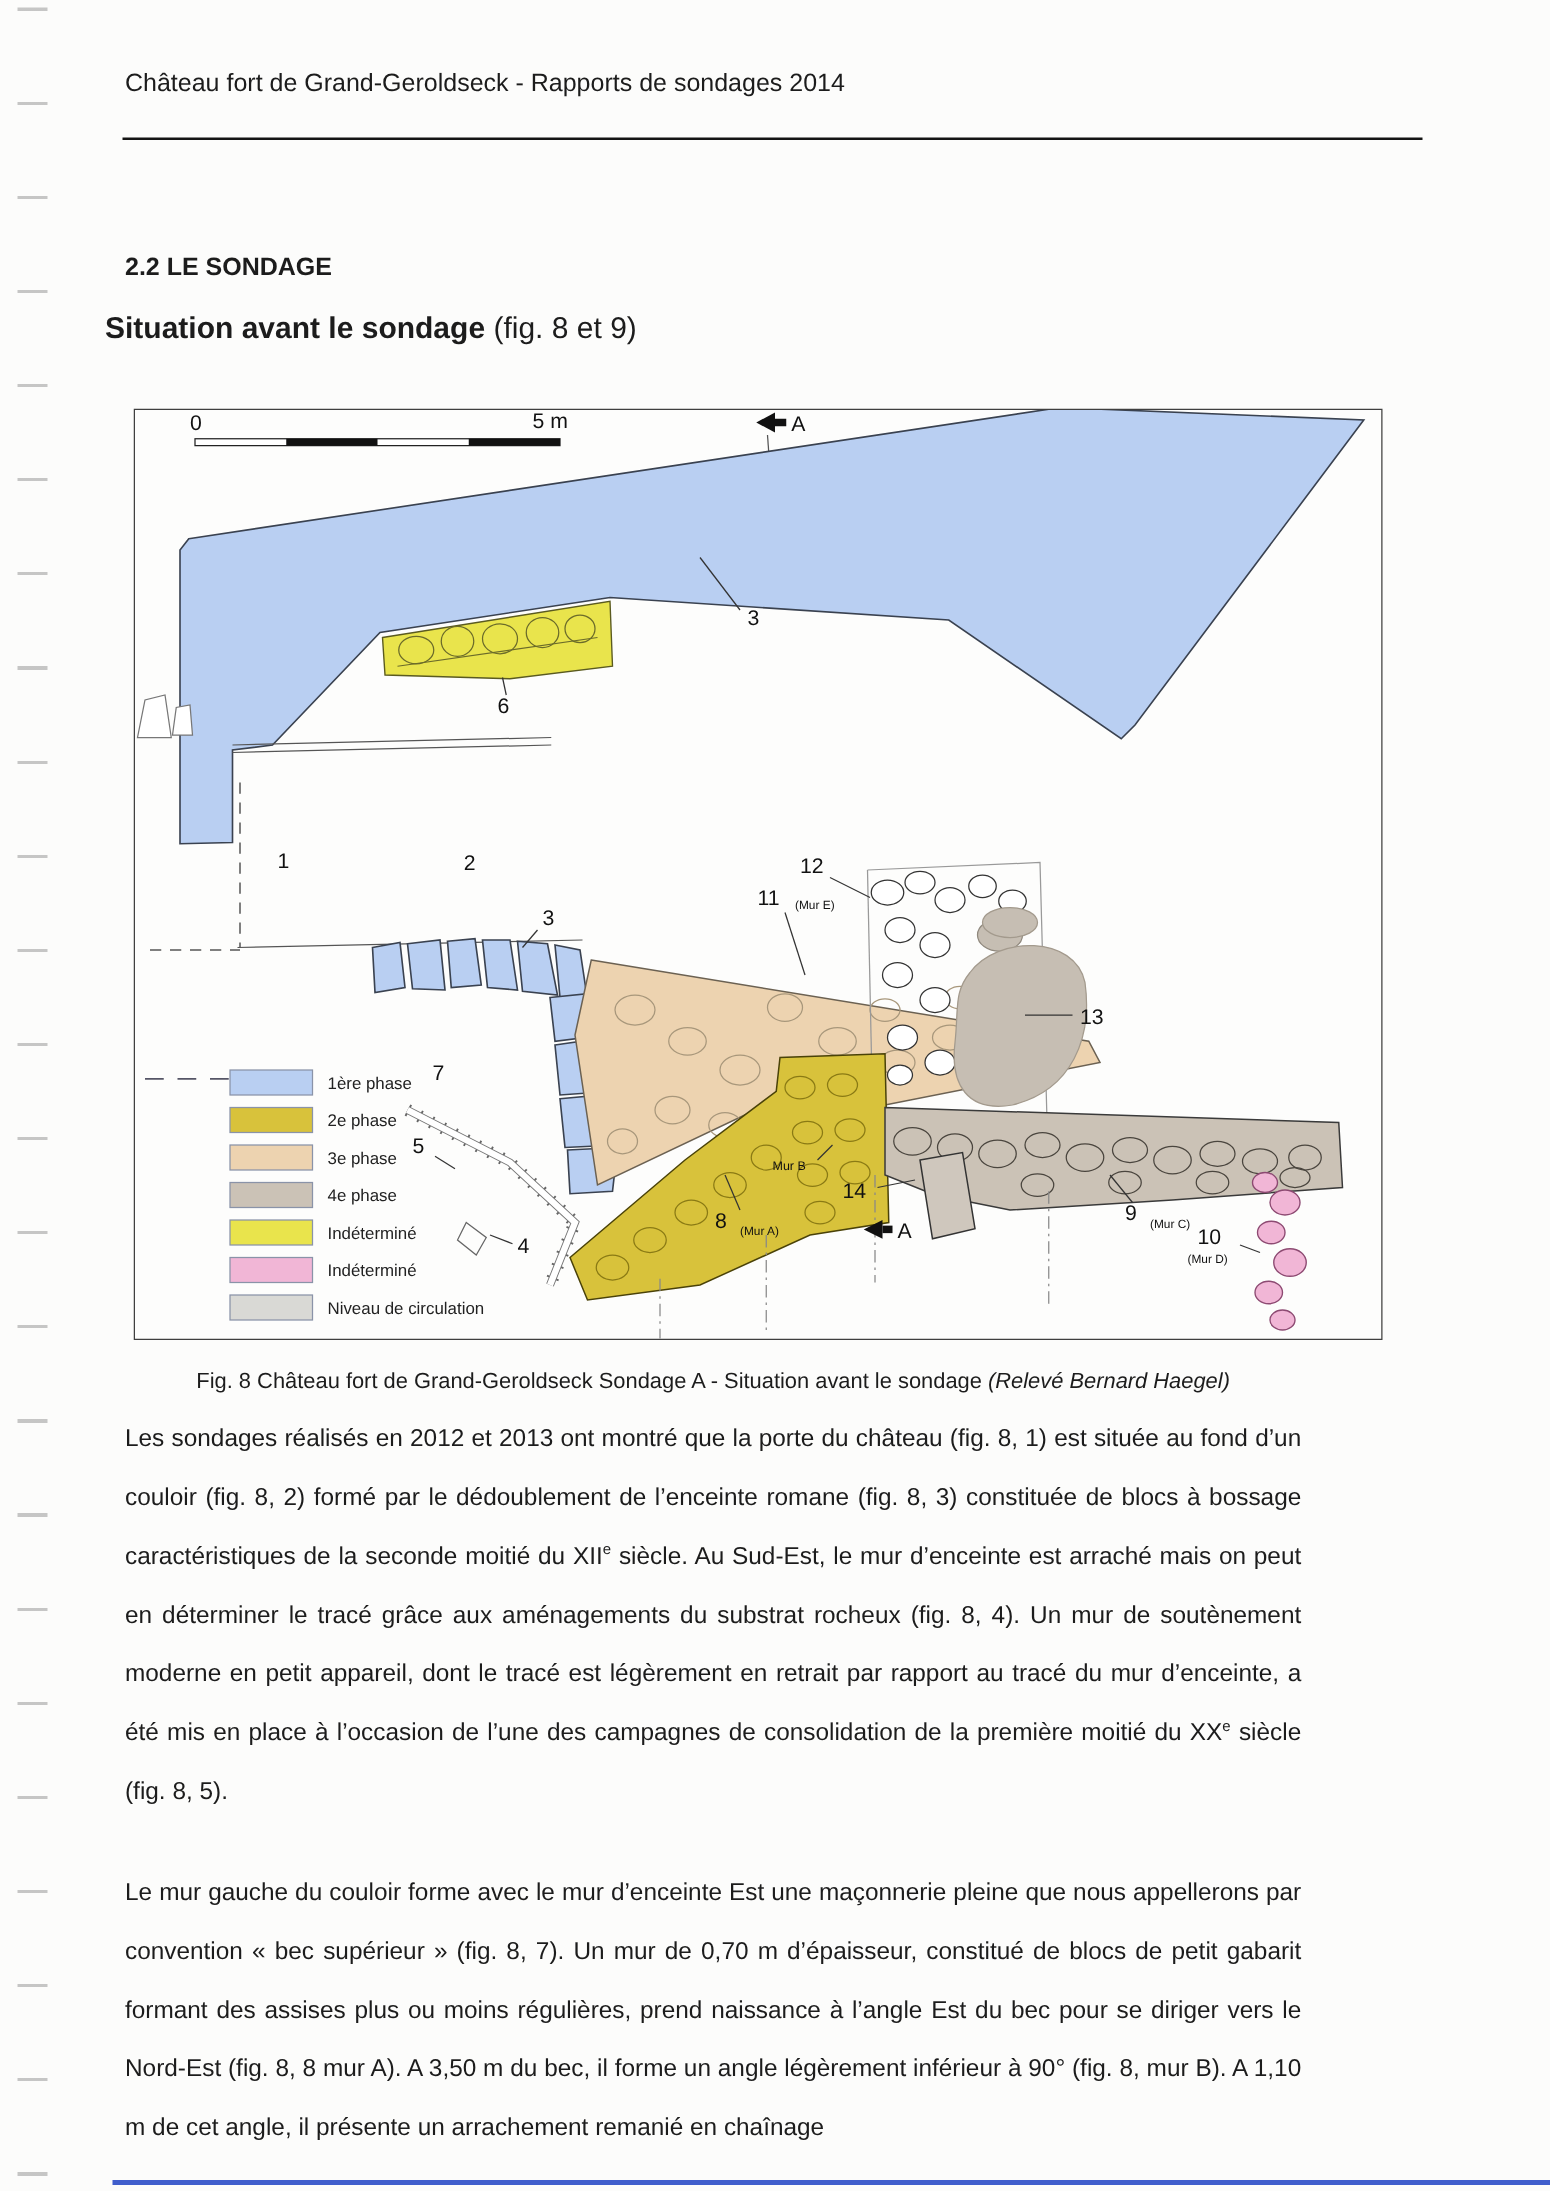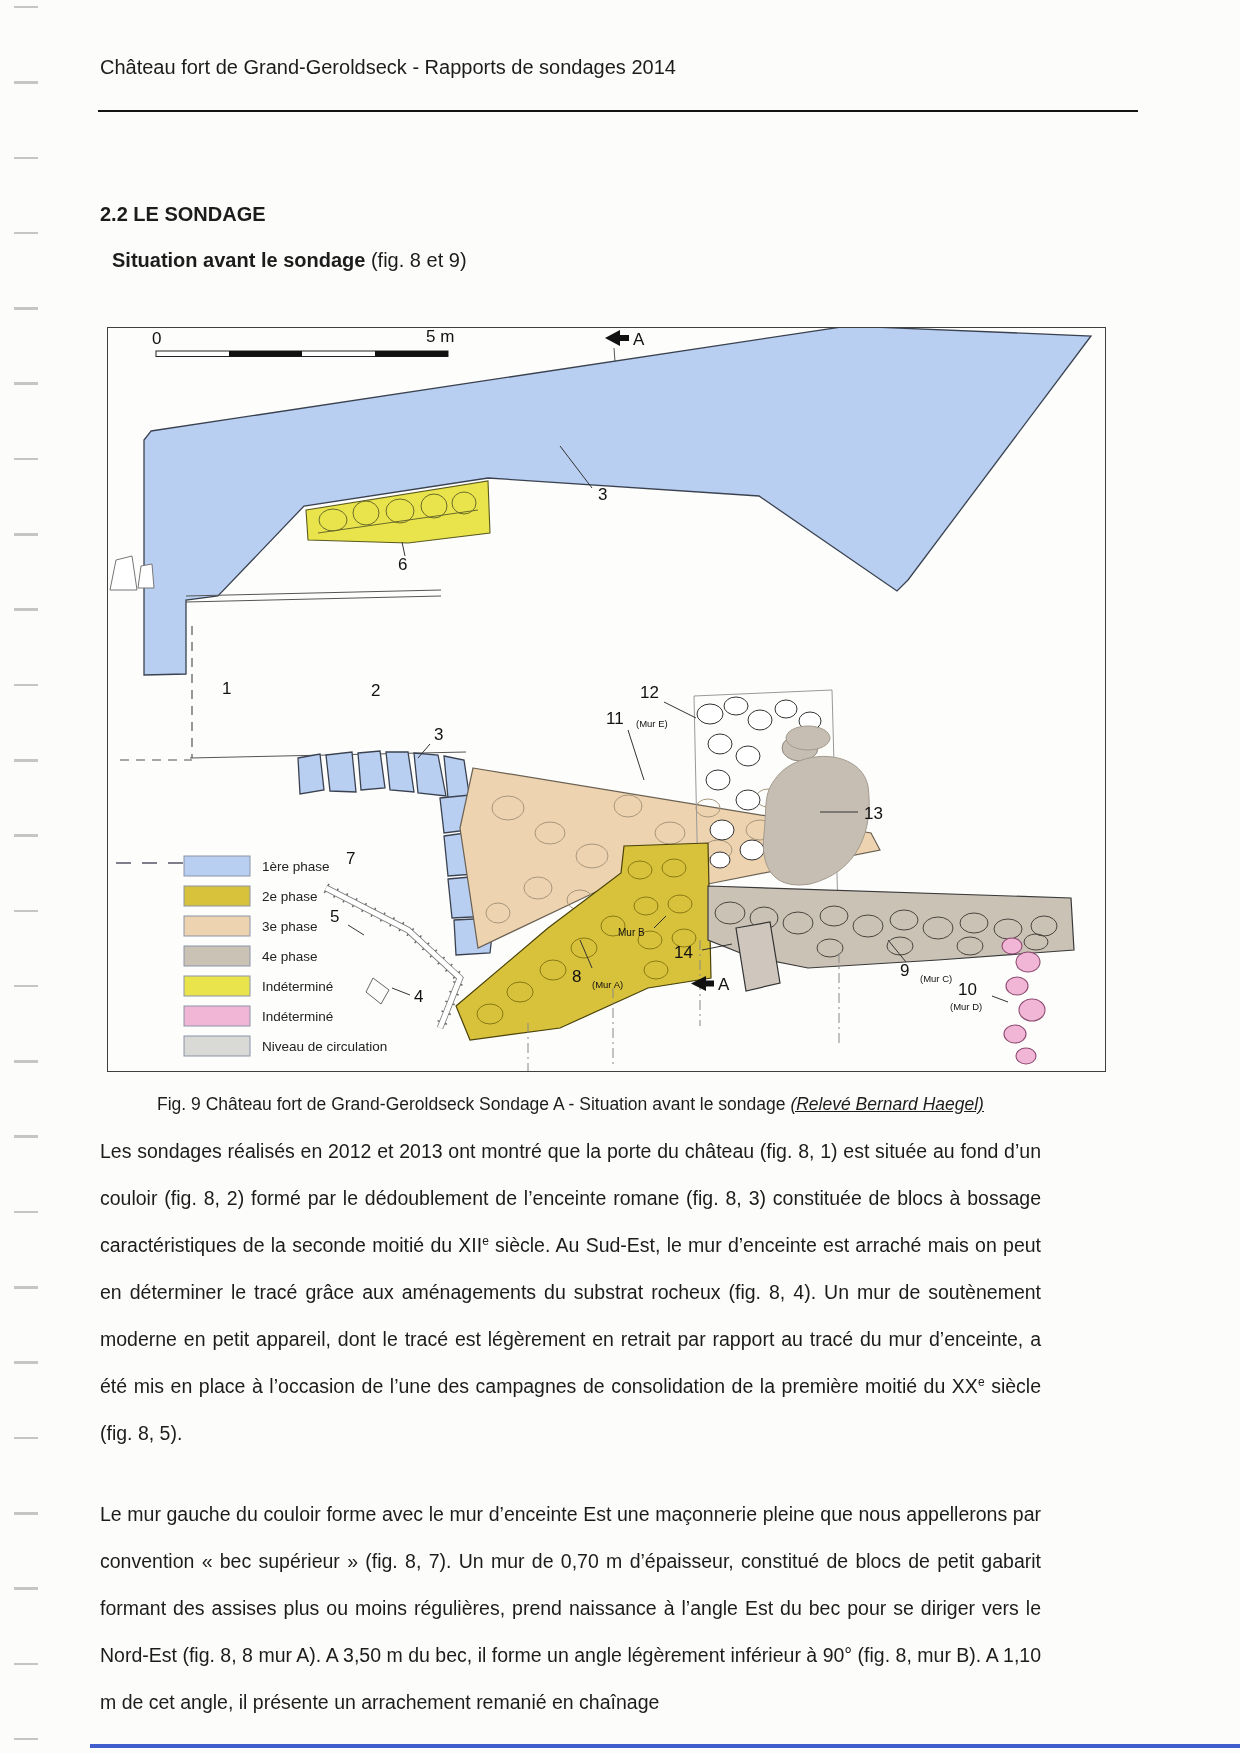--- a/index.html
+++ b/index.html
@@ -5,27 +5,27 @@
   html,body{margin:0;padding:0;background:#e8e8e6;}
   .page{position:relative;width:1240px;height:1753px;margin:0 auto;background:#fcfcfb;
         font-family:"Liberation Sans", sans-serif;color:#1c1c1c;overflow:hidden;padding-left:36px;}
   .curl-strip{position:absolute;left:14px;top:6px;bottom:0;width:24px;
         background:repeating-linear-gradient(to bottom, #8f8f8f 0 2.5px, transparent 2.5px 75.3px);
         opacity:.5;}
   .header{position:absolute;left:100px;top:52px;width:1040px;font-size:20px;line-height:30px;}
   .header .l2 .emph{font-weight:bold;font-style:italic;}
   .header-rule{position:absolute;left:98px;top:110px;width:1040px;border-top:2.6px solid #141414;}
   .section-heading{position:absolute;left:100px;top:203px;font-size:20px;font-weight:bold;}
-  .subheading{position:absolute;left:112px;top:249px;font-size:20px;}
+  .subheading{position:absolute;left:84px;top:249px;font-size:24px;}
   .subheading .b{font-weight:bold;}
   .figure-frame{position:absolute;left:107px;top:327px;width:997px;height:743px;
         border:1.6px solid #3f3f3f;background:#fdfdfc;}
   .figure-frame svg{position:absolute;left:0;top:0;}
   .caption{position:absolute;left:100px;top:1094px;width:941px;text-align:center;font-size:17.5px;}
-  .caption .credit{font-style:italic;text-decoration:underline;}
+  .caption .credit{font-style:italic;}
   .bodytext{position:absolute;left:100px;top:1128px;width:941px;font-size:19.5px;
         line-height:47px;text-align:justify;}
   .bodytext p{margin:0 0 34px 0;}
   .bodytext sup{font-size:12px;line-height:0;}
   .bottom-line{position:absolute;left:90px;top:1744px;width:1150px;height:4px;background:#3050c8;opacity:.92;}
   
   .phase1{fill:#b9cff2;stroke:#3a4250;stroke-width:1.3;}
   .phase2{fill:#d8c23b;stroke:#4a4208;stroke-width:1.2;}
   .phase3{fill:#edd3b0;stroke:#6b6152;stroke-width:1.2;}
   .phase4{fill:#cbc2b6;stroke:#3a3a3a;stroke-width:1.2;}
@@ -306,21 +306,21 @@
           <text x="154" y="693">Indéterminé</text>
         </g>
         <g>
           <rect x="76" y="708" width="66" height="20" stroke="#8a93a8" fill="#d9d9d5"></rect>
           <text x="154" y="723">Niveau de circulation</text>
         </g>
       </g>
     </svg>
   </div>
 
-  <div class="caption"><span>Fig. 9 Château fort de Grand-Geroldseck  Sondage A - Situation avant le sondage </span><span class="credit">(Relevé Bernard Haegel)</span></div>
+  <div class="caption"><span>Fig. 8 Château fort de Grand-Geroldseck  Sondage A - Situation avant le sondage </span><span class="credit">(Relevé Bernard Haegel)</span></div>
 
   <div class="bodytext">
     <p><span>Les sondages réalisés en 2012 et 2013 ont montré que la porte du château (fig. 8, 1) est située au fond d’un couloir (fig. 8, 2) formé par le dédoublement de l’enceinte romane (fig. 8, 3) constituée de blocs à bossage caractéristiques de la seconde moitié du XII</span><sup>e</sup><span> siècle. Au Sud-Est, le mur d’enceinte est arraché mais on peut en déterminer le tracé grâce aux aménagements du substrat rocheux (fig. 8, 4). Un mur de soutènement moderne en petit appareil, dont le tracé est légèrement en retrait par rapport au tracé du mur d’enceinte, a été mis en place à l’occasion de l’une des campagnes de consolidation de la première moitié du XX</span><sup>e</sup><span> siècle (fig. 8, 5).</span></p>
     <p><span>Le mur gauche du couloir forme avec le mur d’enceinte Est une maçonnerie pleine que nous appellerons par convention « bec supérieur » (fig. 8, 7). Un mur de 0,70 m d’épaisseur, constitué de blocs de petit gabarit formant des assises plus ou moins régulières, prend naissance à l’angle Est du bec pour se diriger vers le Nord-Est (fig. 8, 8 mur A). A 3,50 m du bec, il forme un angle légèrement inférieur à 90° (fig. 8, mur B). A 1,10 m de cet angle, il présente un arrachement remanié en chaînage</span></p>
   </div>
 
   <div class="bottom-line"></div>
 </div>
 
 </body></html>

